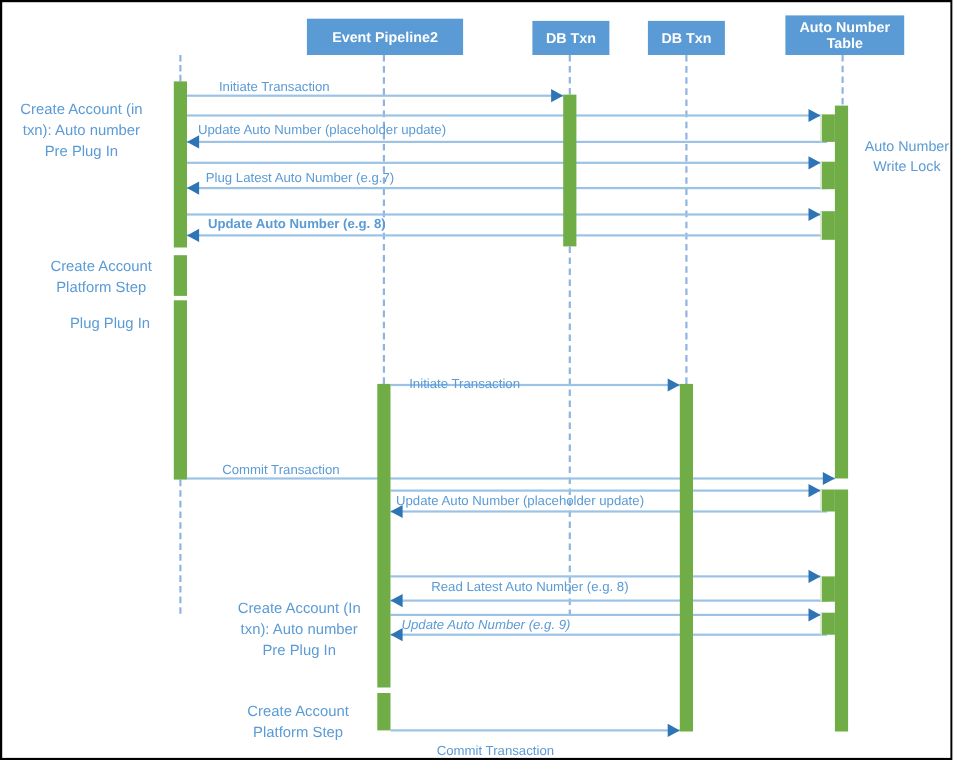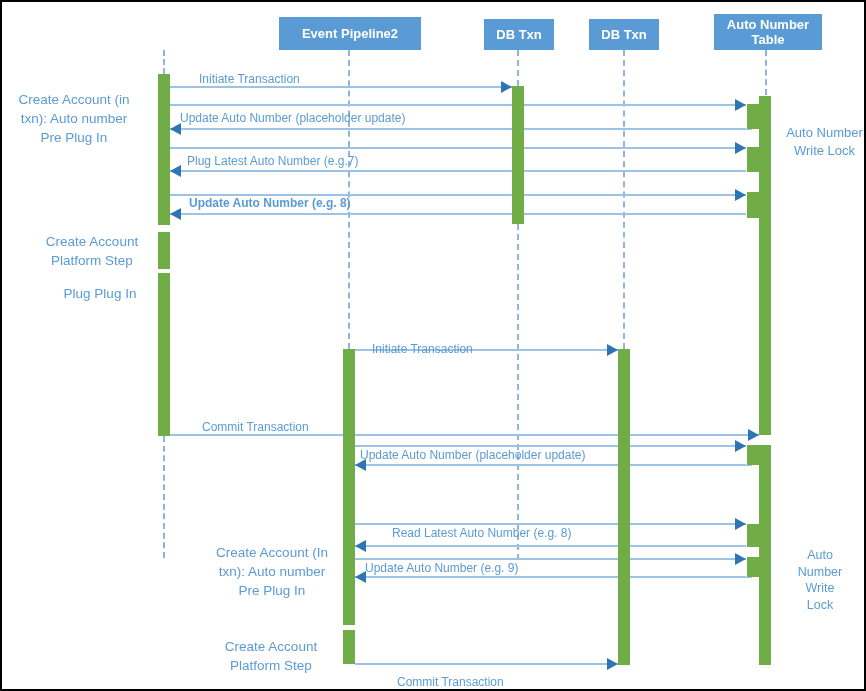--- a/index.html
+++ b/index.html
@@ -135,32 +135,28 @@
     <div class="actor" style="left: 712px; top: 12px; width: 108px; height: 36px;">Auto Number
 Table</div>
     <div class="mlabel" style="left: 197px; top: 70px;">Initiate Transaction</div>
     <div class="mlabel" style="left: 178px; top: 109px;">Update Auto Number (placeholder update)</div>
     <div class="mlabel" style="left: 185px; top: 152px;">Plug Latest Auto Number (e.g.7)</div>
     <div class="mlabel" style="left: 187px; top: 194px; font-weight: bold;">Update Auto Number (e.g. 8)</div>
     <div class="mlabel" style="left: 370px; top: 340px;">Initiate Transaction</div>
     <div class="mlabel" style="left: 200px; top: 418px;">Commit Transaction</div>
     <div class="mlabel" style="left: 358px; top: 446px;">Update Auto Number (placeholder update)</div>
     <div class="mlabel" style="left: 350px; top: 524px; margin-left: 40px;">Read Latest Auto Number (e.g. 8)</div>
-    <div class="mlabel" style="left: 363px; top: 559px;">Update Auto Number (e.g. 9)</div>
+    <div class="mlabel" style="left: 363px; top: 559px; font-style: italic;">Update Auto Number (e.g. 9)</div>
     <div class="mlabel" style="left: 395px; top: 673px;">Commit Transaction</div>
     <div class="side-label" style="left: 4px; top: 88px; width: 136px;">Create Account (in
 txn): Auto number
 Pre Plug In</div>
     <div class="side-label" style="left: 20px; top: 230px; width: 140px;">Create Account
 Platform Step</div>
     <div class="side-label" style="left: 28px; top: 282px; width: 140px;">Plug Plug In</div>
     <div class="side-label" style="left: 200px; top: 541px; width: 140px;">Create Account (In
 txn): Auto number
 Pre Plug In</div>
     <div class="side-label" style="left: 199px; top: 635px; width: 140px;">Create Account
 Platform Step</div>
     <div class="side-label right" style="left: 775px; top: 122px; width: 95px;">Auto Number
 Write Lock</div>
-    <div class="side-label right-small" style="left: 778px; top: 545px; width: 80px;">Auto
-Number
-Write
-Lock</div>
   </div>
 
 </body></html>

